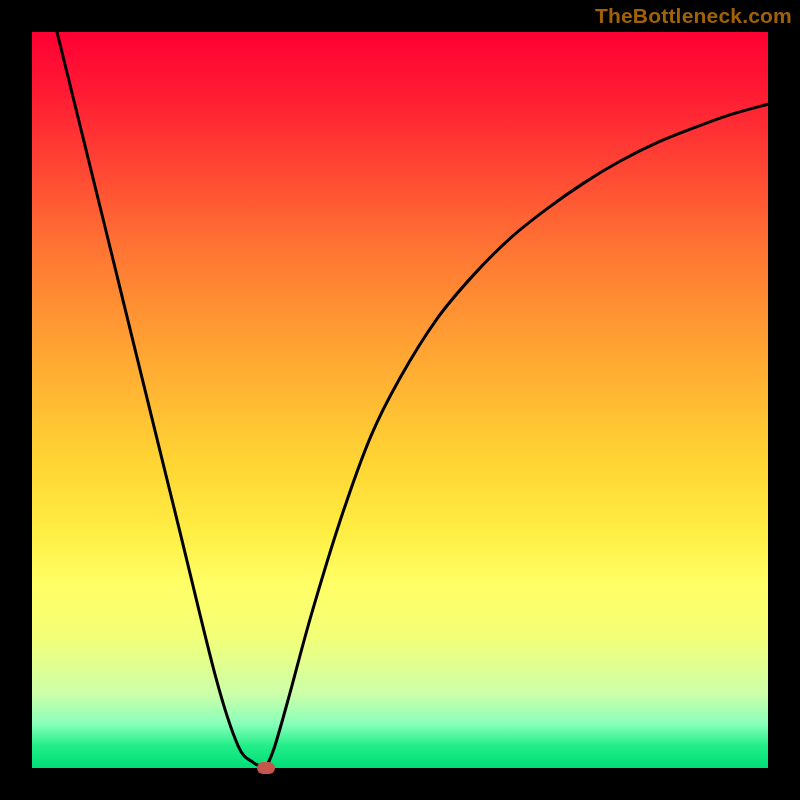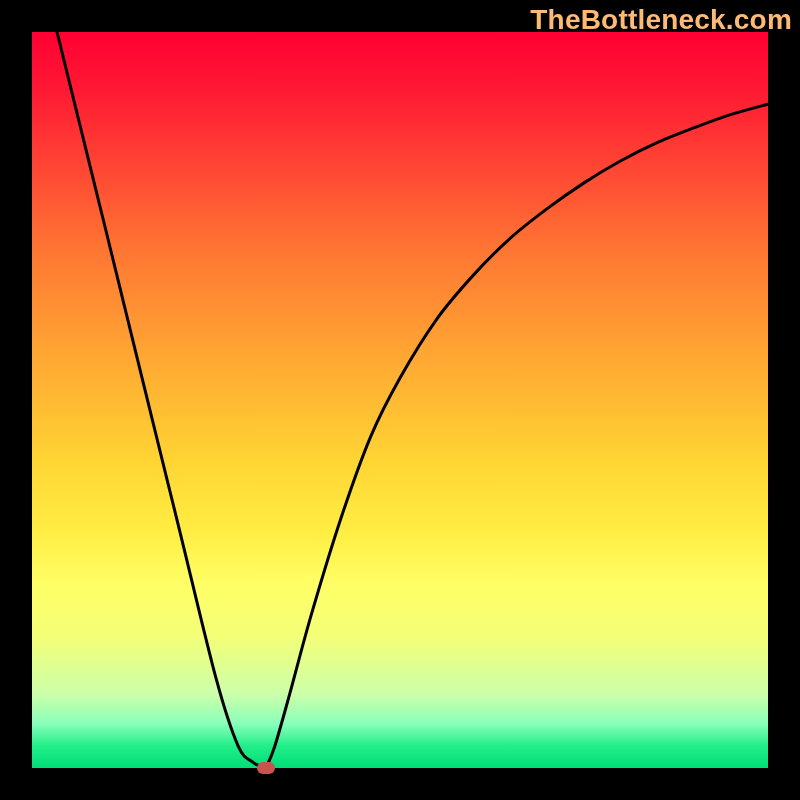--- a/index.html
+++ b/index.html
@@ -30,23 +30,23 @@
       #88ffbb 94%,
       #22ee88 97%,
       #00dd77 100%
     );
   }
   .watermark {
     position: absolute;
     top: 4px;
     right: 8px;
     font-family: Arial, Helvetica, sans-serif;
-    font-size: 28px;
+    font-size: 21px;
     font-weight: bold;
-    color: #fdba74;
+    color: #a16207;
     letter-spacing: 0.2px;
   }
   .curve-svg {
     position: absolute;
     left: 0;
     top: 0;
     width: 736px;
     height: 736px;
   }
   .marker {

